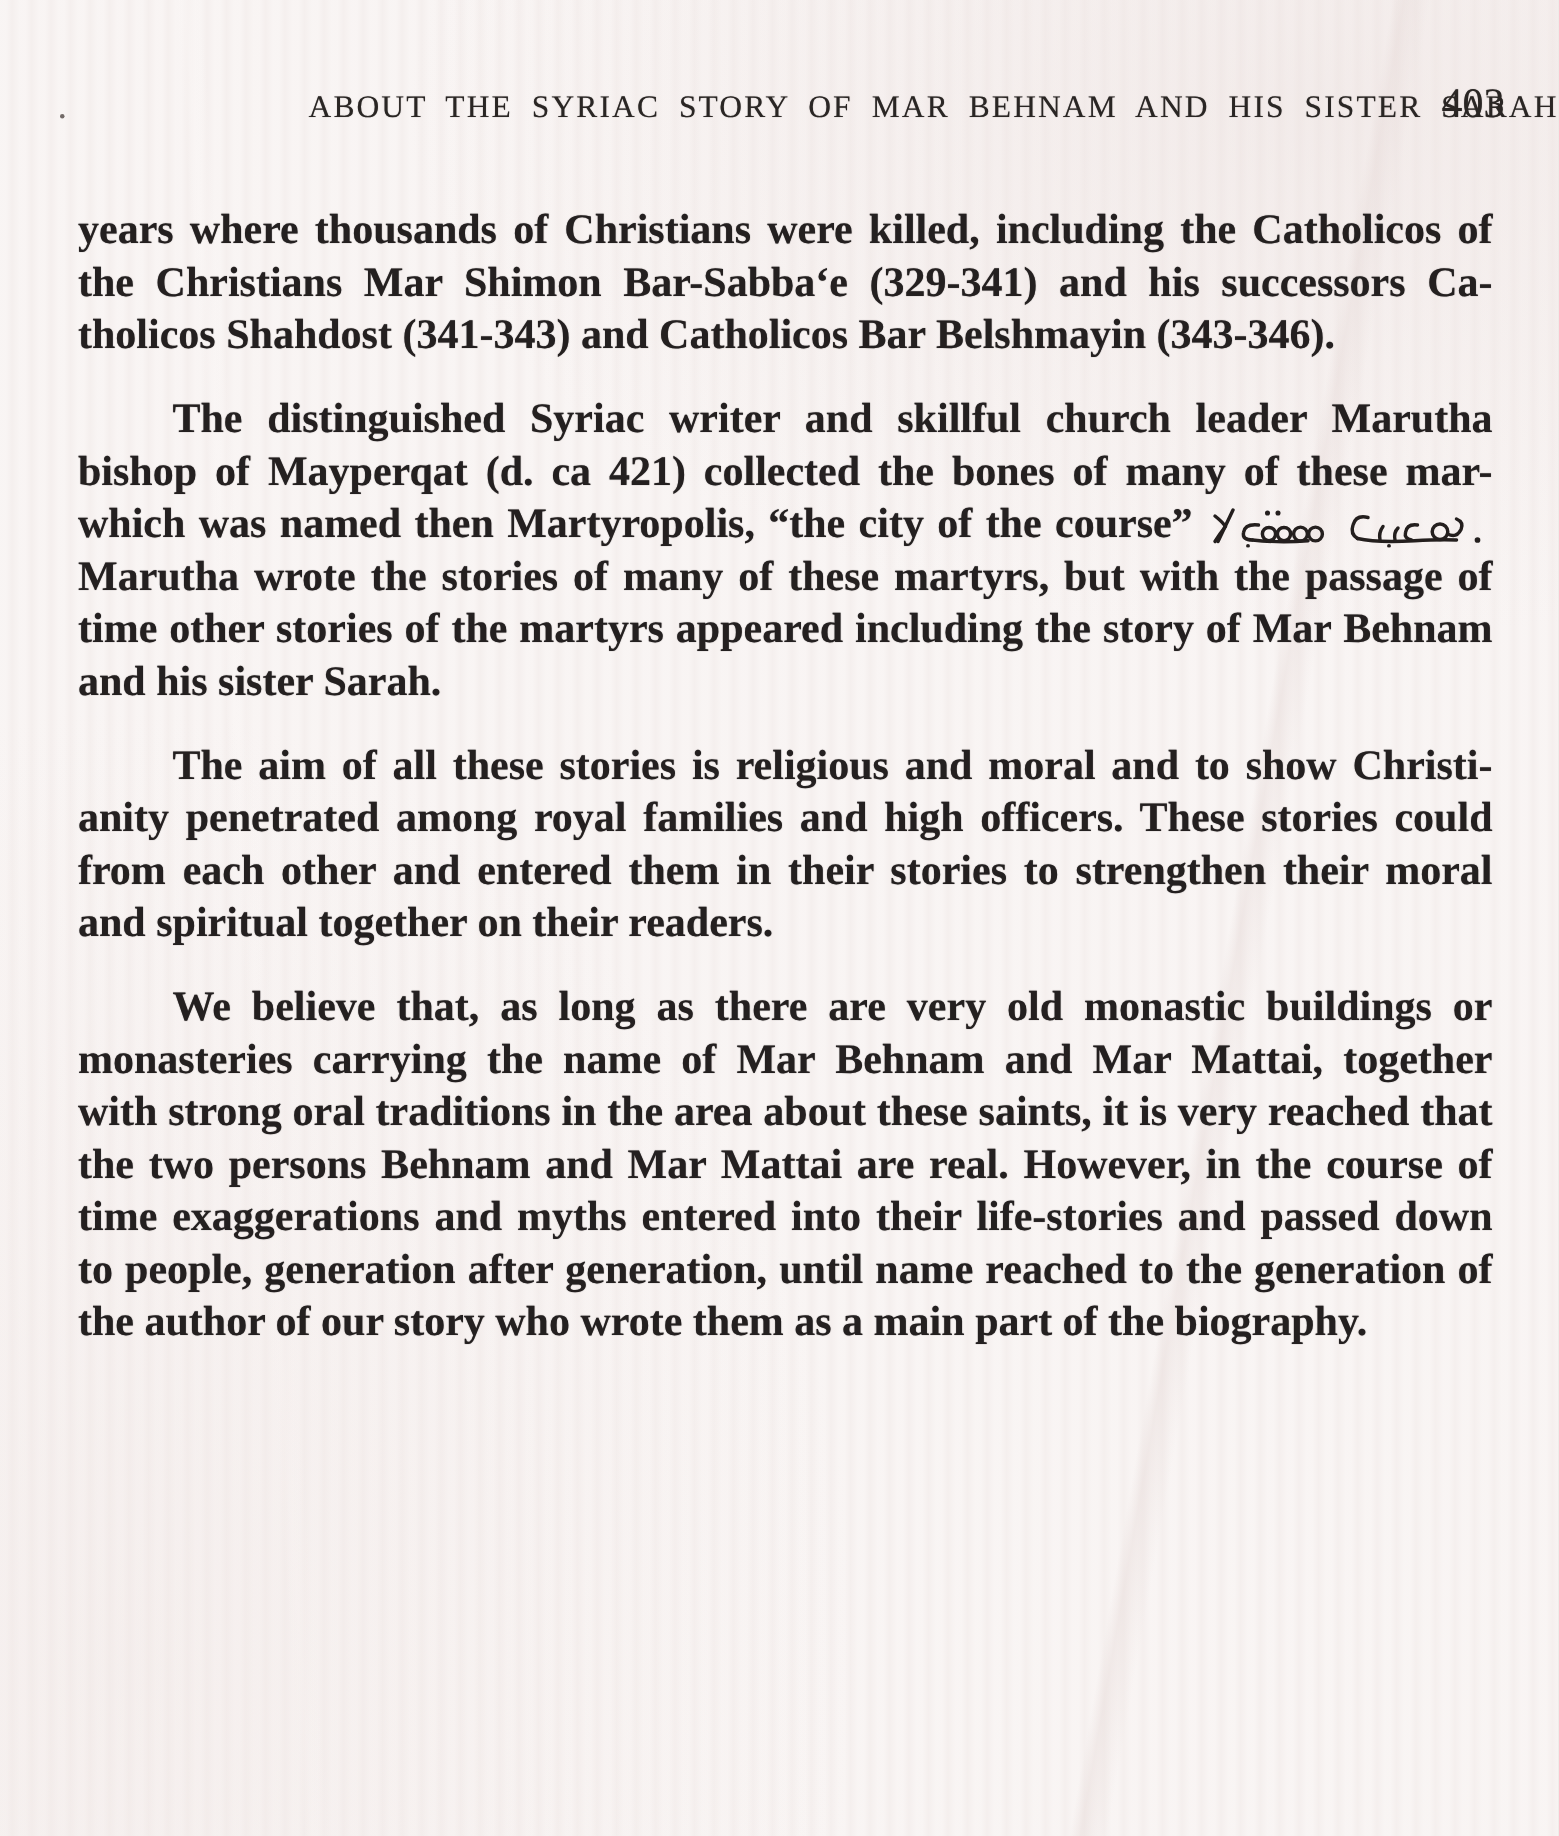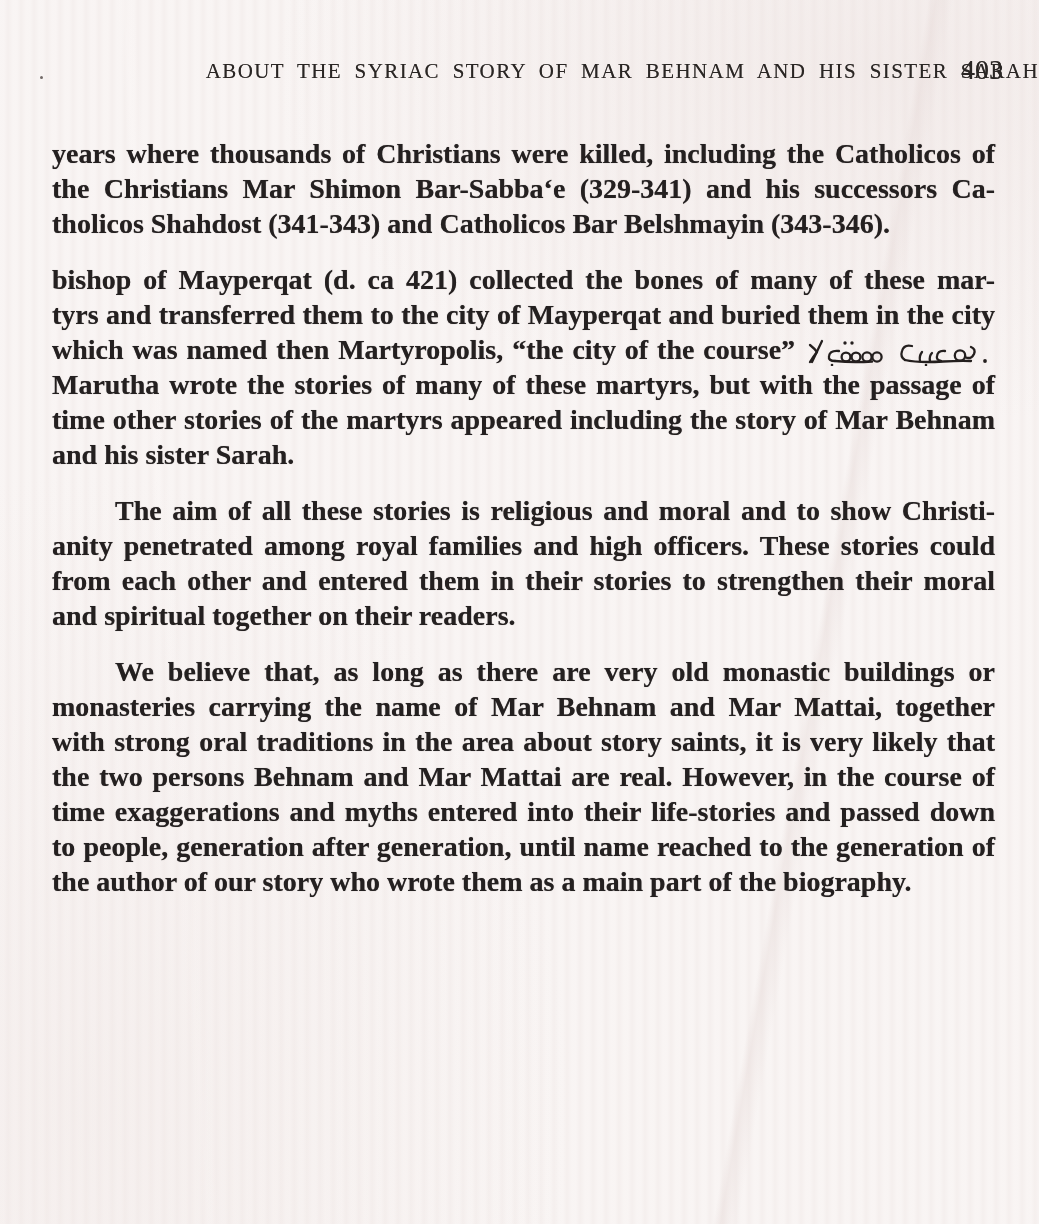--- a/index.html
+++ b/index.html
@@ -95,22 +95,22 @@
 
   <div class="body-text">
 
     <div class="para">
       <div class="line">years where thousands of Christians were killed, including the Catholicos of</div>
       <div class="line">the Christians Mar Shimon Bar-Sabba‘e (329-341) and his successors Ca-</div>
       <div class="line last">tholicos Shahdost (341-343) and Catholicos Bar Belshmayin (343-346).</div>
     </div>
 
     <div class="para">
+      <div class="line indent">The distinguished Syriac writer and skillful church leader Marutha</div>
       <div class="line">bishop of Mayperqat (d. ca 421) collected the bones of many of these mar-</div>
-      <div class="line">tyrs and transferred them to the city of Mayperqat and buried them in the city</div>
       <div class="line">
         <span>which was named then Martyropolis, “the city of the course”</span>
         <svg class="syriac-svg" role="img" width="187" height="30" viewBox="0 0 187 30" aria-label="ܡܕܝܢܬ ܣܗ̈ܕܐ.">
           <g fill="none" stroke="#241f1e" stroke-width="2.3" stroke-linecap="round" stroke-linejoin="round">
 
             <path d="M14,5 L4,26"></path>
             <path d="M2,9 Q7,13 9,16 Q5,21 2,26"></path>
             <path d="M31,15 Q22,14 21,20 Q20,25 27,25"></path>
             <circle cx="24" cy="29" r="1.3" fill="#241f1e" stroke="none"></circle>
             <circle cx="38" cy="21" r="4.4"></circle>
@@ -141,21 +141,21 @@
     <div class="para">
       <div class="line indent">The aim of all these stories is religious and moral and to show Christi-</div>
       <div class="line">anity penetrated among royal families and high officers. These stories could</div>
       <div class="line">from each other and entered them in their stories to strengthen their moral</div>
       <div class="line last">and spiritual together on their readers.</div>
     </div>
 
     <div class="para">
       <div class="line indent">We believe that, as long as there are very old monastic buildings or</div>
       <div class="line">monasteries carrying the name of Mar Behnam and Mar Mattai, together</div>
-      <div class="line">with strong oral traditions in the area about story saints, it is very likely that</div>
+      <div class="line">with strong oral traditions in the area about these saints, it is very reached that</div>
       <div class="line">the two persons Behnam and Mar Mattai are real. However, in the course of</div>
       <div class="line">time exaggerations and myths entered into their life-stories and passed down</div>
       <div class="line">to people, generation after generation, until name reached to the generation of</div>
       <div class="line last">the author of our story who wrote them as a main part of the biography.</div>
     </div>
 
   </div>
 </div>
 
 </body></html>

